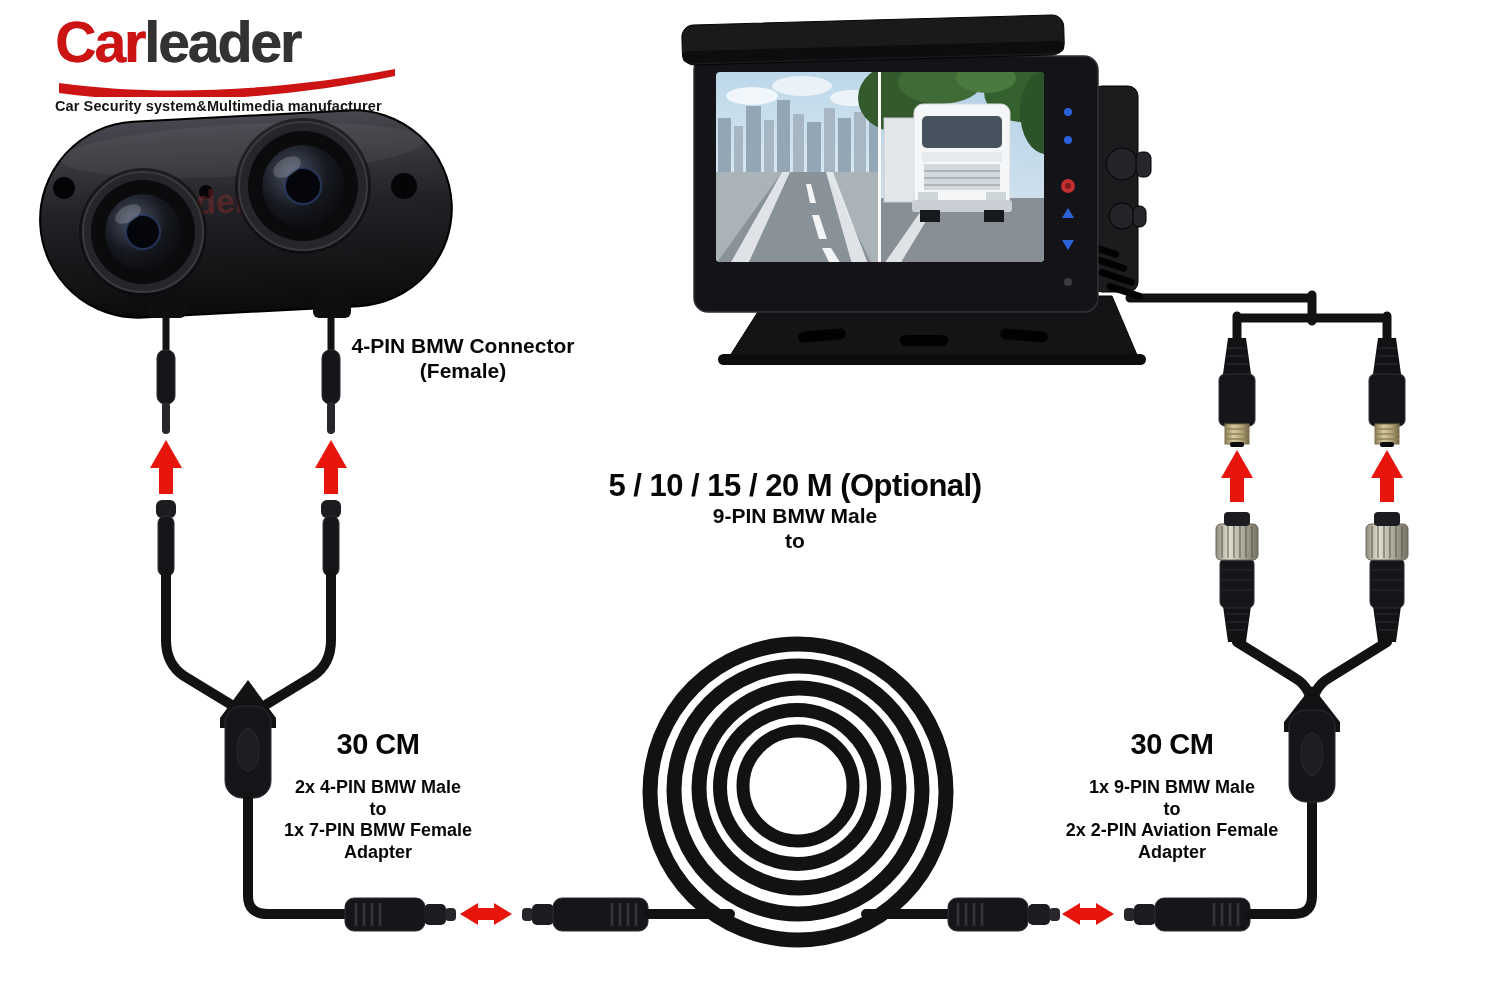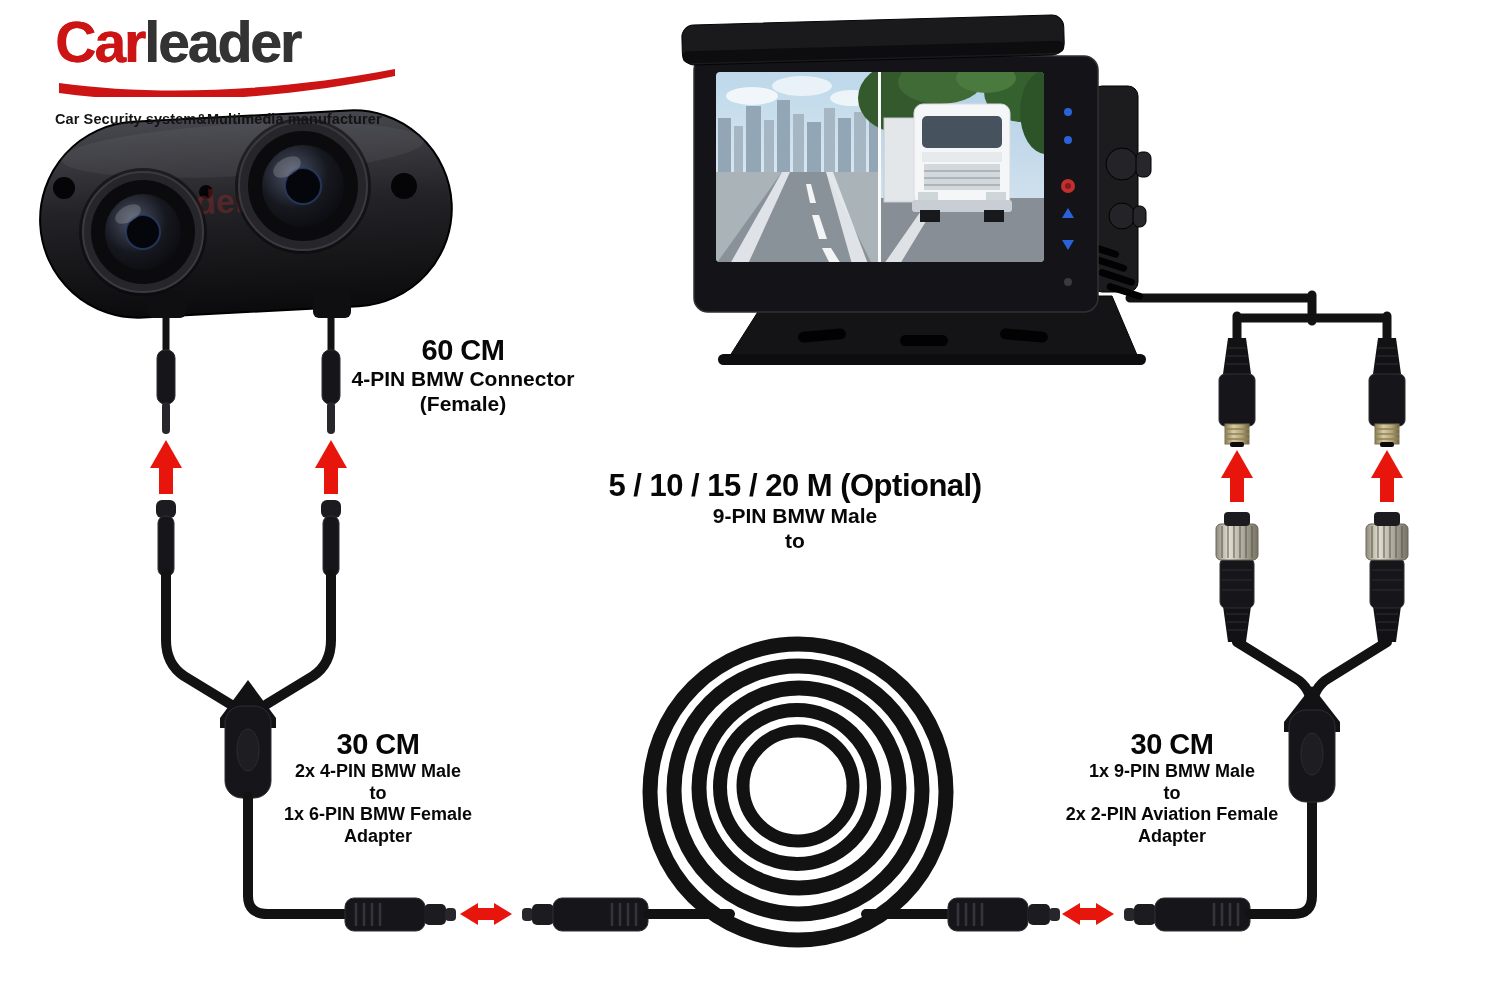--- a/index.html
+++ b/index.html
@@ -24,36 +24,36 @@
   
   .logo{ position:absolute; left:55px; top:14px; width:380px; z-index:5; }
   .logo-text{
     font-size:57px; font-weight:bold; line-height:1; letter-spacing:-2px;
     text-shadow:0.6px 0 currentColor;
   }
   .logo-car{ color:var(--logo-red); text-shadow:0.6px 0 currentColor; }
   .logo-leader{ color:var(--logo-dark); text-shadow:0.6px 0 currentColor; }
   .logo-swoosh{ display:block; margin-top:-4px; }
   .tagline{
-    margin-top:14px; font-size:14.5px; font-weight:bold; color:#141414;
+    margin-top:1px; font-size:14.5px; font-weight:bold; color:#141414;
     letter-spacing:0.1px; white-space:nowrap;
   }
 
   
   .label-block{
     position:absolute; text-align:center; color:#070707; z-index:4;
     text-shadow:-2px -2px 0 #fff,2px -2px 0 #fff,-2px 2px 0 #fff,2px 2px 0 #fff,
                 -2px 0 0 #fff,2px 0 0 #fff,0 -2px 0 #fff,0 2px 0 #fff;
   }
   .len-big{ font-size:29px; font-weight:bold; letter-spacing:-0.5px; }
   .len-title{ font-size:31px; font-weight:bold; letter-spacing:-0.5px; }
   .len-sub{ font-size:21px; font-weight:bold; line-height:1.18; }
   .len-sub-sm{ font-size:18px; font-weight:bold; line-height:1.2; }
   .sub-gap{ margin-top:0; }
-  .sub-gap-lg{ }
+  .sub-gap-lg{ margin-top:16px; }
 
   
   .cable{ fill:none; stroke:var(--cable-black); stroke-width:10; stroke-linecap:round; stroke-linejoin:round; }
   .cable-med{ fill:none; stroke:var(--cable-black); stroke-width:9; stroke-linecap:round; stroke-linejoin:round; }
   .cable-thin{ fill:none; stroke:var(--cable-black); stroke-width:7; stroke-linecap:round; }
   .coil-loop{ fill:none; stroke:var(--cable-black); }
   .arrow{ fill:var(--accent-red); }
   .conn{ fill:#16161a; stroke:#2e2e34; stroke-width:1; }
   .conn2{ fill:#1c1c20; }
   .conn3{ fill:#26262b; }
@@ -373,36 +373,35 @@
       </g>
 
       <g transform="rotate(-1.6 873 38)">
         <rect x="682" y="20" width="382" height="40" rx="12" fill="#1a1a1d" stroke="#050505"></rect>
         <rect x="682" y="46" width="382" height="12" rx="6" fill="#0d0d0f"></rect>
       </g>
     </g>
   </svg>
 
   <div class="label-block" style="left:330px; top:334px; width:266px;">
-    <div class="len-big">60 CM</div>
     <div class="len-sub">4-PIN BMW Connector</div>
     <div class="len-sub">(Female)</div>
   </div>
 
   <div class="label-block" style="left:595px; top:468px; width:400px;">
     <div class="len-title">5 / 10 / 15 / 20 M (Optional)</div>
     <div class="len-sub sub-gap">9-PIN BMW Male</div>
     <div class="len-sub">to</div>
   </div>
 
   <div class="label-block" style="left:258px; top:728px; width:240px;">
     <div class="len-big">30 CM</div>
     <div class="len-sub-sm sub-gap-lg">2x 4-PIN BMW Male</div>
     <div class="len-sub-sm">to</div>
-    <div class="len-sub-sm">1x 6-PIN BMW Female</div>
+    <div class="len-sub-sm">1x 7-PIN BMW Female</div>
     <div class="len-sub-sm">Adapter</div>
   </div>
 
   <div class="label-block" style="left:1040px; top:728px; width:264px;">
     <div class="len-big">30 CM</div>
     <div class="len-sub-sm sub-gap-lg">1x 9-PIN BMW Male</div>
     <div class="len-sub-sm">to</div>
     <div class="len-sub-sm">2x 2-PIN Aviation Female</div>
     <div class="len-sub-sm">Adapter</div>
   </div>

